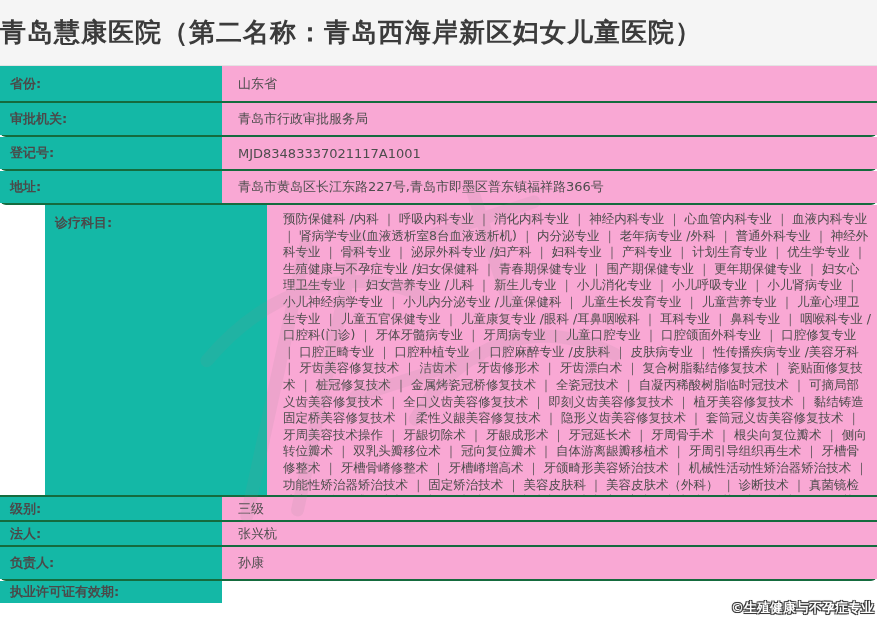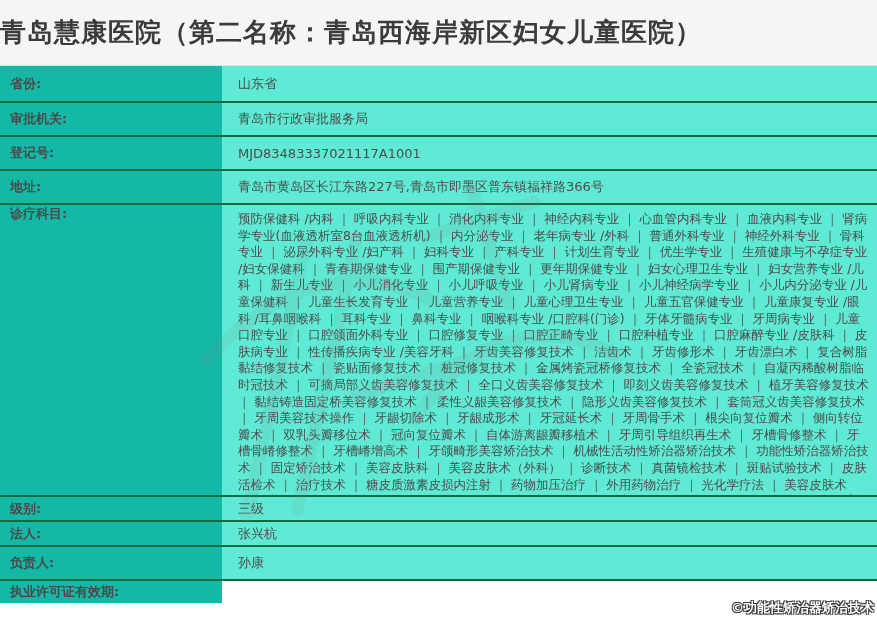--- a/index.html
+++ b/index.html
@@ -26,46 +26,48 @@
   }
   .info-table { width: 877px; }
   .info-row {
     display: flex;
     width: 100%;
     border-bottom: 2px solid #156b3e;
     background: #ffffff;
   }
   .info-row.no-border { border-bottom: none; border-radius: 9px; }
   .row-h37 { height: 37px; }
-  .row-h34 { height: 34px; }
+  .row-h34 { height: 34px; border-radius: 6px; }
   .row-h33 { height: 25px; }
   .row-tall { height: 292px; }
   .row-last { height: 22px; }
   .cell-label {
     width: 222px;
     min-width: 222px;
     background: #14b8a6;
     padding-left: 10px;
     display: flex;
     align-items: center;
     font-size: 13px;
     font-weight: bold;
     color: #4a4a4a;
   }
   .cell-value {
     flex: 1;
-    background: #5eead4;
+    background: #f9a8d4;
     padding-left: 16px;
     display: flex;
     align-items: center;
     font-size: 13px;
     color: #4d4d4d;
   }
   .row-tall .cell-label {
     align-items: flex-start;
+    padding-top: 9px;
+    margin-left: 45px;
   }
   .row-tall .cell-value {
     display: block;
     padding-top: 6px;
     padding-right: 6px;
     font-size: 12.5px;
     line-height: 16.6px;
     overflow: hidden;
   }
   .watermark {
@@ -151,13 +153,13 @@
   <g fill="none" stroke="#8a8a8a" stroke-width="13" stroke-linecap="round">
     <path d="M60 300 L200 60"></path>
     <path d="M110 310 L250 70"></path>
     <path d="M70 140 C150 90, 240 90, 300 150"></path>
     <path d="M250 260 C320 200, 400 200, 460 260"></path>
     <path d="M320 90 L430 90 M375 60 L375 180"></path>
     <path d="M200 220 L330 220"></path>
   </g>
 </svg>
 
-<div class="image-credit">©功能性矫治器矫治技术</div>
+<div class="image-credit">©生殖健康与不孕症专业</div>
 
 </body></html>

